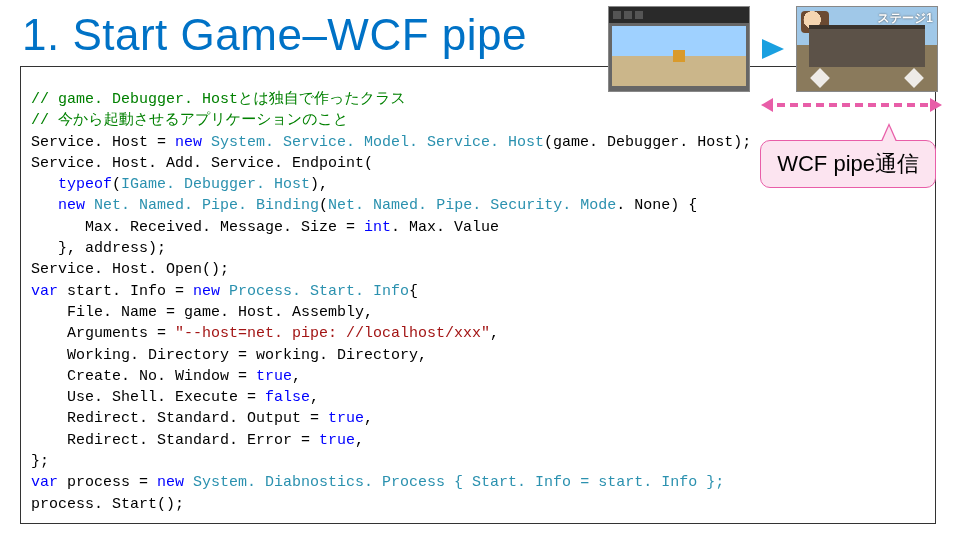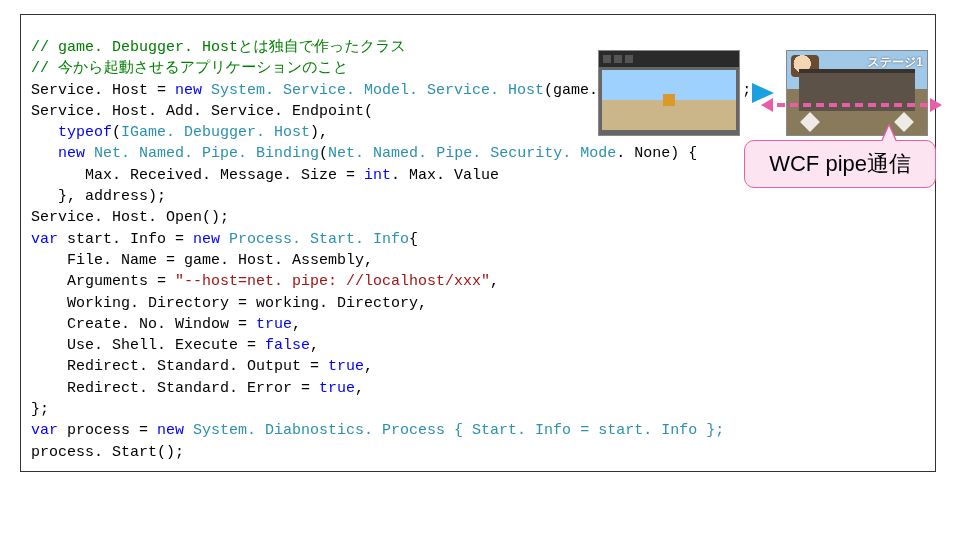--- a/index.html
+++ b/index.html
@@ -21,25 +21,24 @@
   .title {
     font-size: 44px;
     font-weight: 300;
     color: #0072c6;
     margin: 0 0 6px 2px;
     letter-spacing: 0.5px;
   }
   .thumb-row {
     position: absolute;
     top: 6px;
-    right: 32px;
+    right: 22px;
     display: flex;
     align-items: center;
     gap: 12px;
-    margin-top: 44px;
   }
   .thumb {
     width: 140px;
     height: 84px;
     border: 1px solid #888;
     position: relative;
     overflow: hidden;
   }
   .thumb.editor {
     background: linear-gradient(#3a3a3a 0 18%, #666 18% 100%);
@@ -122,21 +121,21 @@
   .pipe-arrow .head-l { border-right: 12px solid #e85ea8; margin-right:4px; }
   .pipe-arrow .head-r { border-left: 12px solid #e85ea8; margin-left:4px; }
 
   .callout {
     position: absolute;
     top: 140px;
     right: 24px;
     background: #fce4f0;
     border: 1.5px solid #e85ea8;
     border-radius: 10px;
-    padding: 8px 24px;
+    padding: 8px 16px;
     font-size: 22px;
     color: #000;
   }
   .callout::before {
     content: "";
     position: absolute;
     top: -18px;
     right: 38px;
     width: 0; height: 0;
     border-left: 8px solid transparent;
@@ -172,20 +171,21 @@
   .c-comment { color: #008000; }
   .c-kw      { color: #0000ff; }
   .c-type    { color: #2b91af; }
   .c-str     { color: #a31515; }
 </style>
 </head>
 <body>
 
 <div class="slide">
 
+  <h1 class="title">1. Start Game–WCF pipe</h1>
 
   <div class="thumb-row">
     <div class="thumb editor">
       <div class="toolbar">
         <div class="tbtn"></div>
           <div class="tbtn"></div>
           <div class="tbtn"></div>
       </div>
       <div class="viewport"></div>
     </div>

